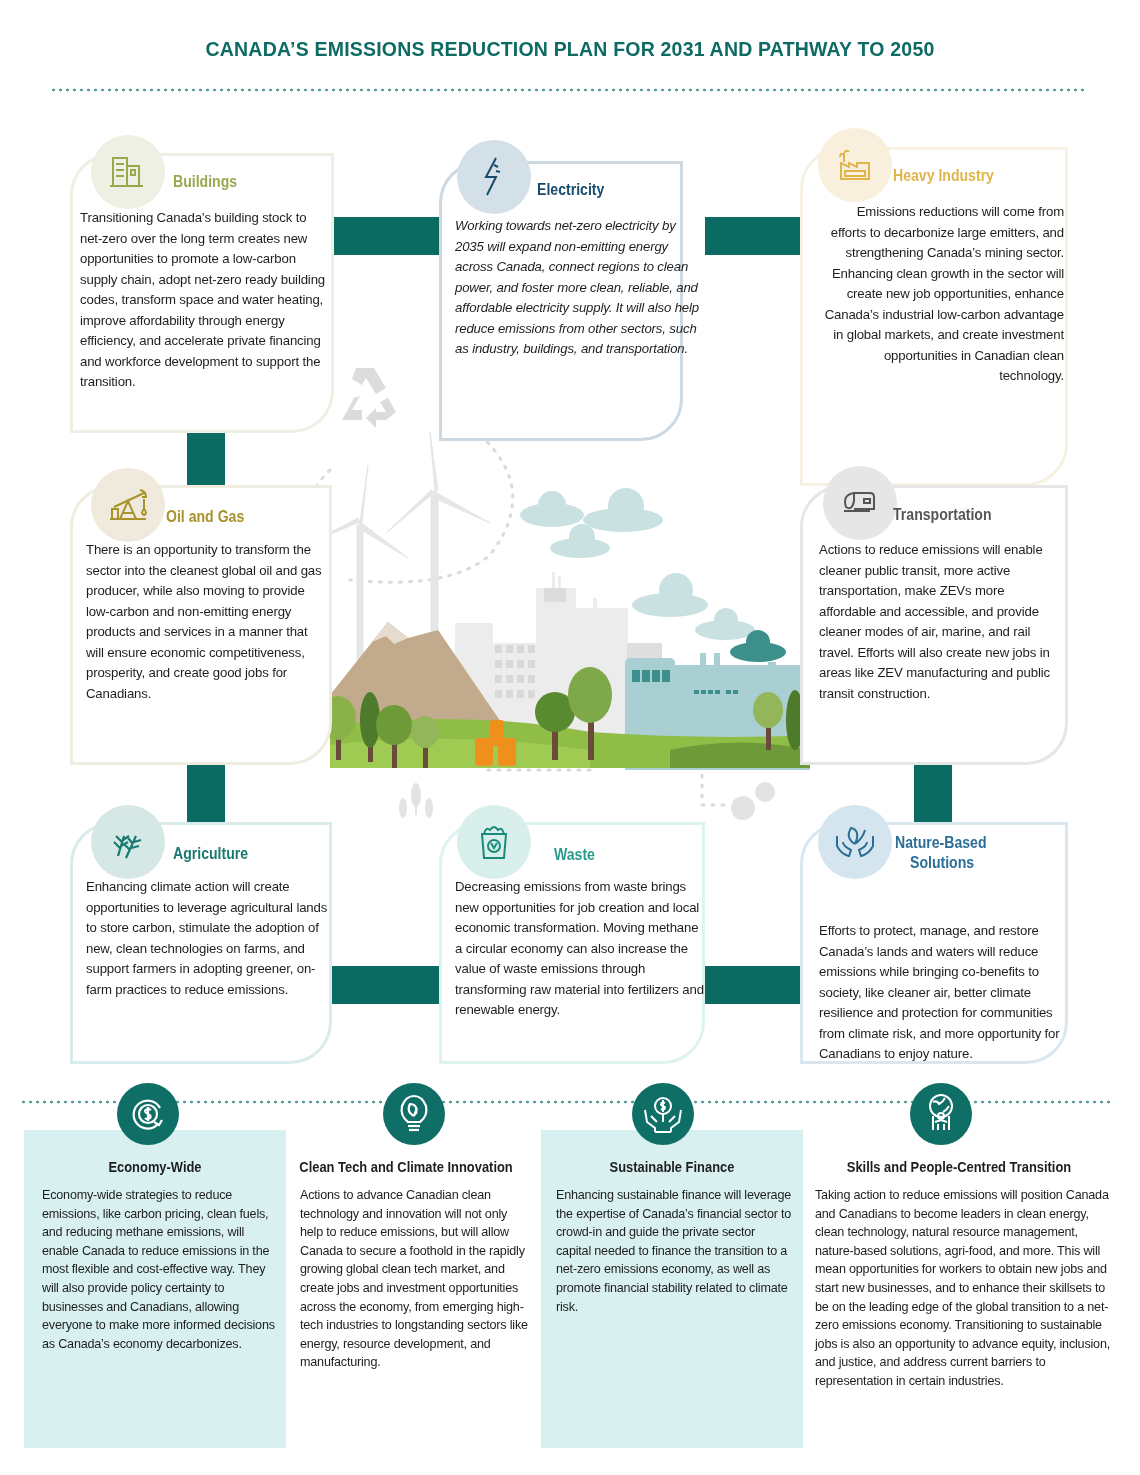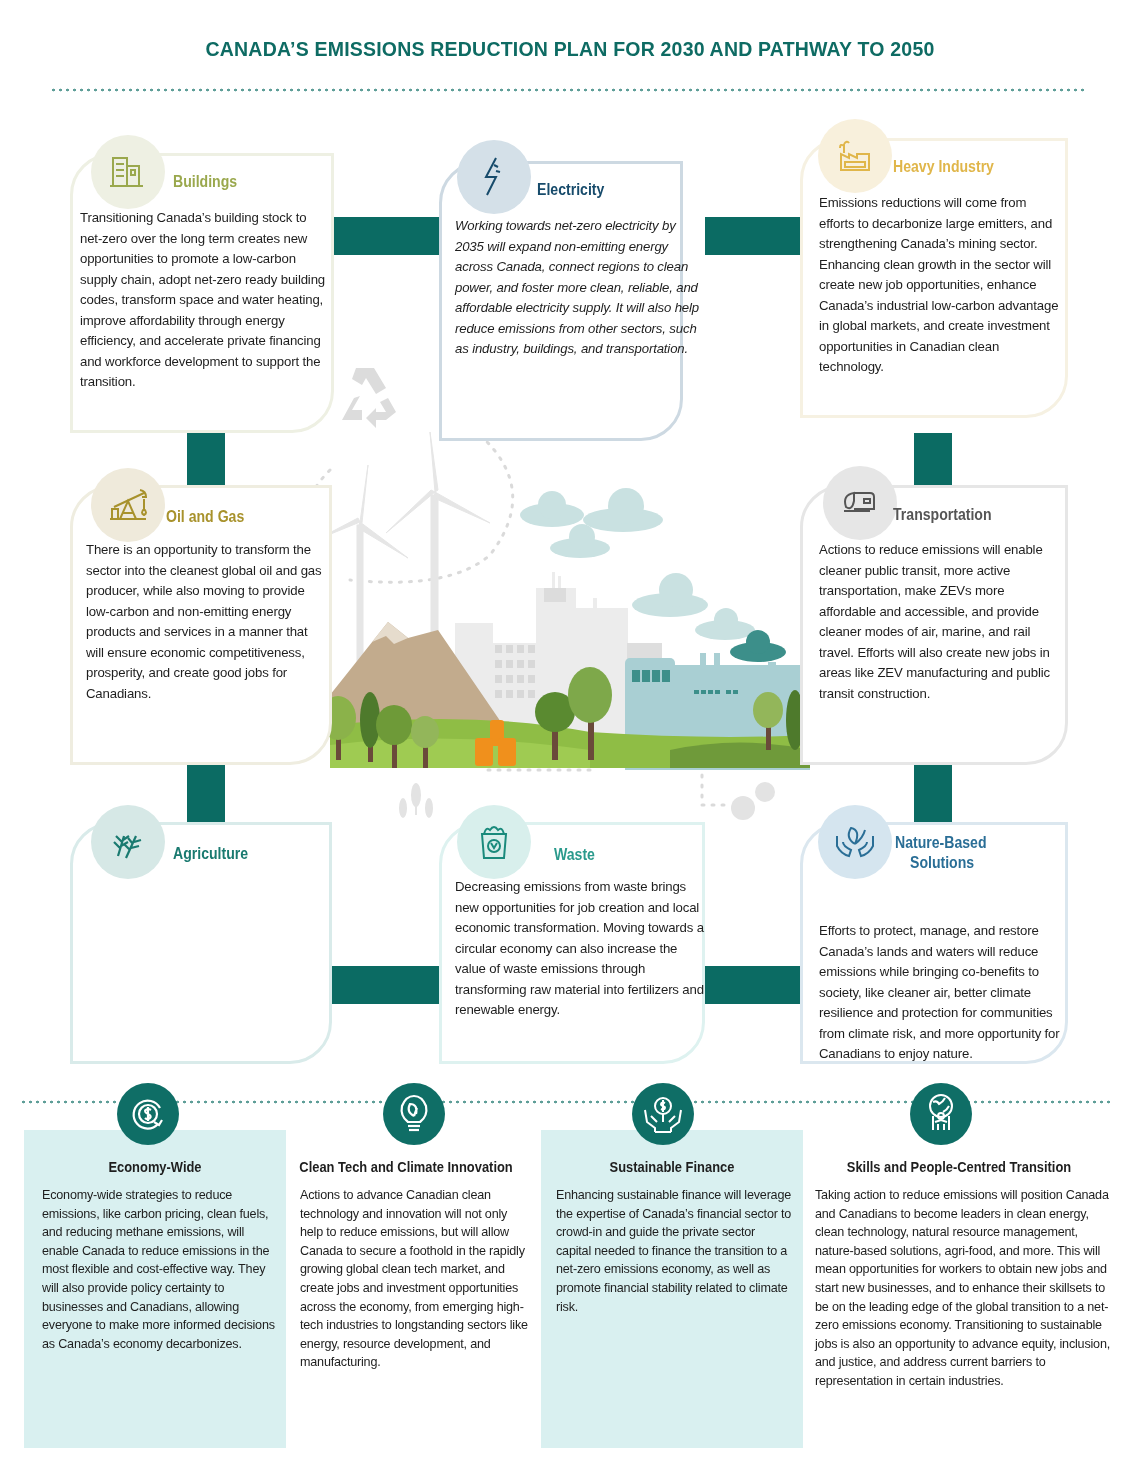--- a/index.html
+++ b/index.html
@@ -54,21 +54,21 @@
     transform: scaleX(0.86); white-space: nowrap; color: #1e1e1e;
   }
   .p-body {
     position: absolute; top: 1186px; font-size: 12.6px; line-height: 18.6px; color: #1e1e1e;
     letter-spacing: -0.2px;
   }
 </style>
 </head>
 <body>
 
-<div class="title">CANADA’S EMISSIONS REDUCTION PLAN FOR 2030 AND PATHWAY TO 2050</div>
+<div class="title">CANADA’S EMISSIONS REDUCTION PLAN FOR 2031 AND PATHWAY TO 2050</div>
 <div class="dots" style="left:50px; top:88px; width:1036px;"></div>
 
 <div class="conn" style="left:332px; top:217px; width:108px; height:38px;"></div>
 <div class="conn" style="left:705px; top:217px; width:98px; height:38px;"></div>
 <div class="conn" style="left:187px; top:433px; width:38px; height:52px;"></div>
 <div class="conn" style="left:914px; top:433px; width:38px; height:52px;"></div>
 <div class="conn" style="left:187px; top:762px; width:38px; height:60px;"></div>
 <div class="conn" style="left:914px; top:762px; width:38px; height:60px;"></div>
 <div class="conn" style="left:332px; top:966px; width:108px; height:38px;"></div>
 <div class="conn" style="left:705px; top:966px; width:98px; height:38px;"></div>
@@ -226,21 +226,21 @@
     <svg width="40" height="44" viewBox="0 0 40 44" fill="none" stroke="#174b6b" stroke-width="2">
       <polyline points="22,3 12,22 22,22 13,40"></polyline>
       <line x1="20" y1="10" x2="24" y2="12"></line>
         <line x1="22" y1="16" x2="26" y2="17"></line>
     </svg>
   </div>
   <div class="ctitle" style="left:95px; top:17px; color:#174b6b;">Electricity</div>
   <div class="cbody" style="left:13px; top:52px; width:246px;font-style:italic;">Working towards net-zero electricity by 2035 will expand non-emitting energy across Canada, connect regions to clean power, and foster more clean, reliable, and affordable electricity supply. It will also help reduce emissions from other sectors, such as industry, buildings, and transportation.</div>
 </div>
 
-<div class="card" style="left:800px; top:138px; width:268px; height:280px; border-color:#f6f1e2;">
+<div class="card" style="left:800px; top:147px; width:268px; height:339px; border-color:#f6f1e2;text-align:right;">
   <div class="badge" style="left:15px; top:-22px; background:#f8f0dc;">
     <svg width="40" height="40" viewBox="0 0 40 40" fill="none" stroke="#e0b64a" stroke-width="2">
       <path d="M6 34 L6 18 L14 22 L14 18 L22 22 L22 18 L34 18 L34 34 Z"></path>
       <rect x="10" y="26" width="20" height="5"></rect>
       <path d="M9 17 L9 8 M9 8 Q 12 4 14 7 M9 10 Q 5 7 5 12"></path>
     </svg>
   </div>
   <div class="ctitle" style="left:90px; top:17px; color:#e0b64a;">Heavy Industry</div>
   <div class="cbody" style="left:16px; top:52px; width:245px;">Emissions reductions will come from efforts to decarbonize large emitters, and strengthening Canada’s mining sector. Enhancing clean growth in the sector will create new job opportunities, enhance Canada’s industrial low-carbon advantage in global markets, and create investment opportunities in Canadian clean technology.</div>
 </div>
@@ -273,33 +273,34 @@
 </div>
 
 <div class="card" style="left:70px; top:822px; width:262px; height:242px; border-color:#d9ebea;">
   <div class="badge" style="left:18px; top:-20px; background:#d6e8e6;">
     <svg width="40" height="40" viewBox="0 0 40 40" fill="none" stroke="#1a7a70" stroke-width="2.2">
       <path d="M10 34 L16 14 M12 26 L6 20 M14 20 L8 14 M13 24 L20 20 M15 18 L21 14"></path>
       <path d="M18 36 L28 14 M22 28 L16 22 M25 22 L20 16 M23 26 L31 24 M26 20 L33 18"></path>
     </svg>
   </div>
   <div class="ctitle" style="left:100px; top:20px; color:#1a7a70;">Agriculture</div>
+  <div class="cbody" style="left:13px; top:52px; width:245px;">Enhancing climate action will create opportunities to leverage agricultural lands to store carbon, stimulate the adoption of new, clean technologies on farms, and support farmers in adopting greener, on-farm practices to reduce emissions.</div>
 </div>
 
 <div class="card" style="left:439px; top:822px; width:266px; height:242px; border-color:#def2f0;">
   <div class="badge" style="left:15px; top:-20px; background:#d8efec;">
     <svg width="36" height="40" viewBox="0 0 36 40" fill="none" stroke="#1a8a7c" stroke-width="2">
       <path d="M6 12 L30 12 L28 36 L8 36 Z"></path>
       <path d="M8 12 Q 10 4 14 8 Q 18 2 22 8 Q 26 4 28 12"></path>
       <circle cx="18" cy="24" r="6"></circle>
       <path d="M15 21 L18 26 L21 21"></path>
     </svg>
   </div>
   <div class="ctitle" style="left:112px; top:21px; color:#2a9a8c;">Waste</div>
-  <div class="cbody" style="left:13px; top:52px; width:250px;">Decreasing emissions from waste brings new opportunities for job creation and local economic transformation. Moving towards a circular economy can also increase the value of waste emissions through transforming raw material into fertilizers and renewable energy.</div>
+  <div class="cbody" style="left:13px; top:52px; width:250px;">Decreasing emissions from waste brings new opportunities for job creation and local economic transformation. Moving methane a circular economy can also increase the value of waste emissions through transforming raw material into fertilizers and renewable energy.</div>
 </div>
 
 <div class="card" style="left:800px; top:822px; width:268px; height:242px; border-color:#dbe7ef;">
   <div class="badge" style="left:15px; top:-20px; background:#d5e5ef;">
     <svg width="44" height="40" viewBox="0 0 44 40" fill="none" stroke="#2a6e96" stroke-width="2">
       <path d="M22 22 Q 12 16 18 6 Q 28 8 22 22 M22 22 Q 30 16 32 8"></path>
       <path d="M4 14 L4 24 Q 8 32 16 34 L18 28 Q 10 24 10 20"></path>
       <path d="M40 14 L40 24 Q 36 32 28 34 L26 28 Q 34 24 34 20"></path>
     </svg>
   </div>

